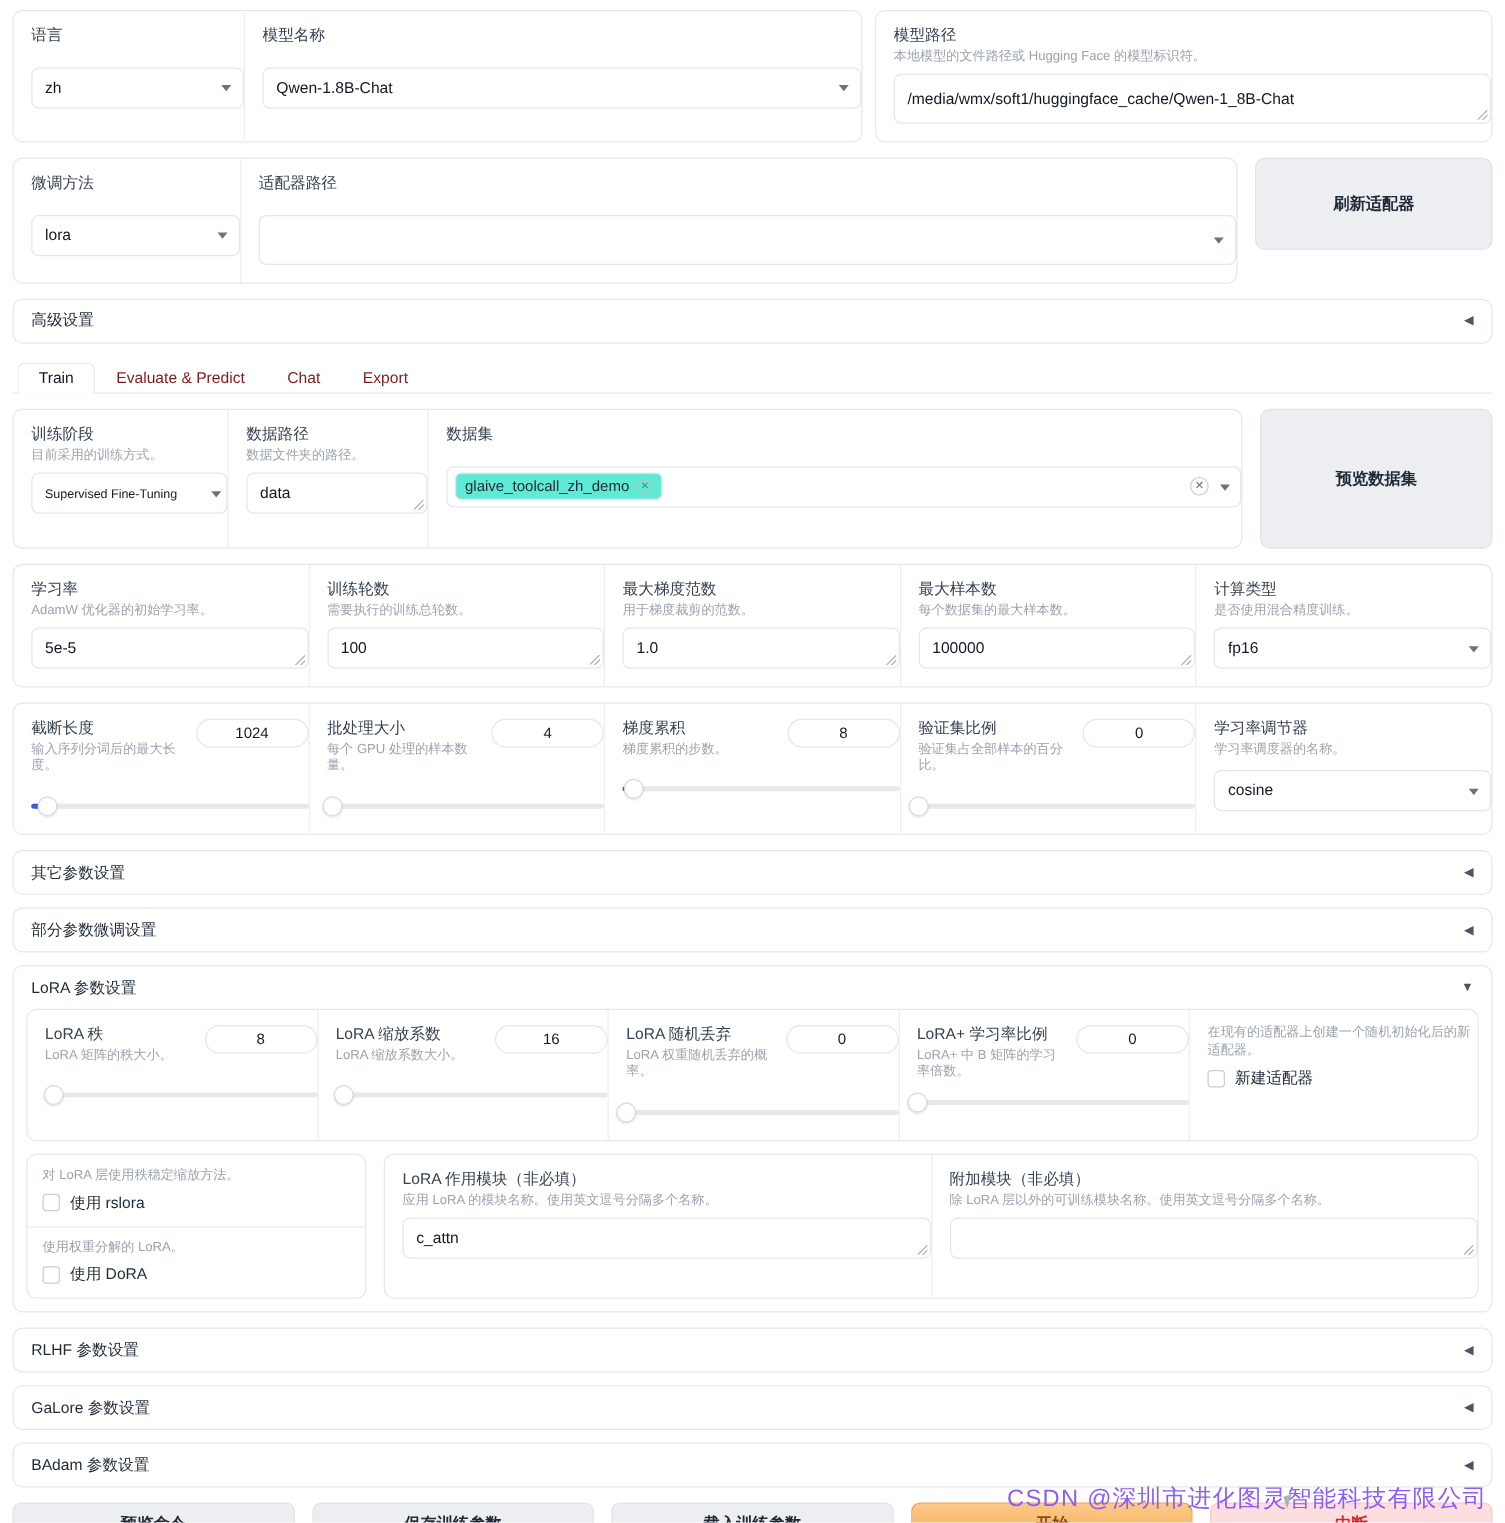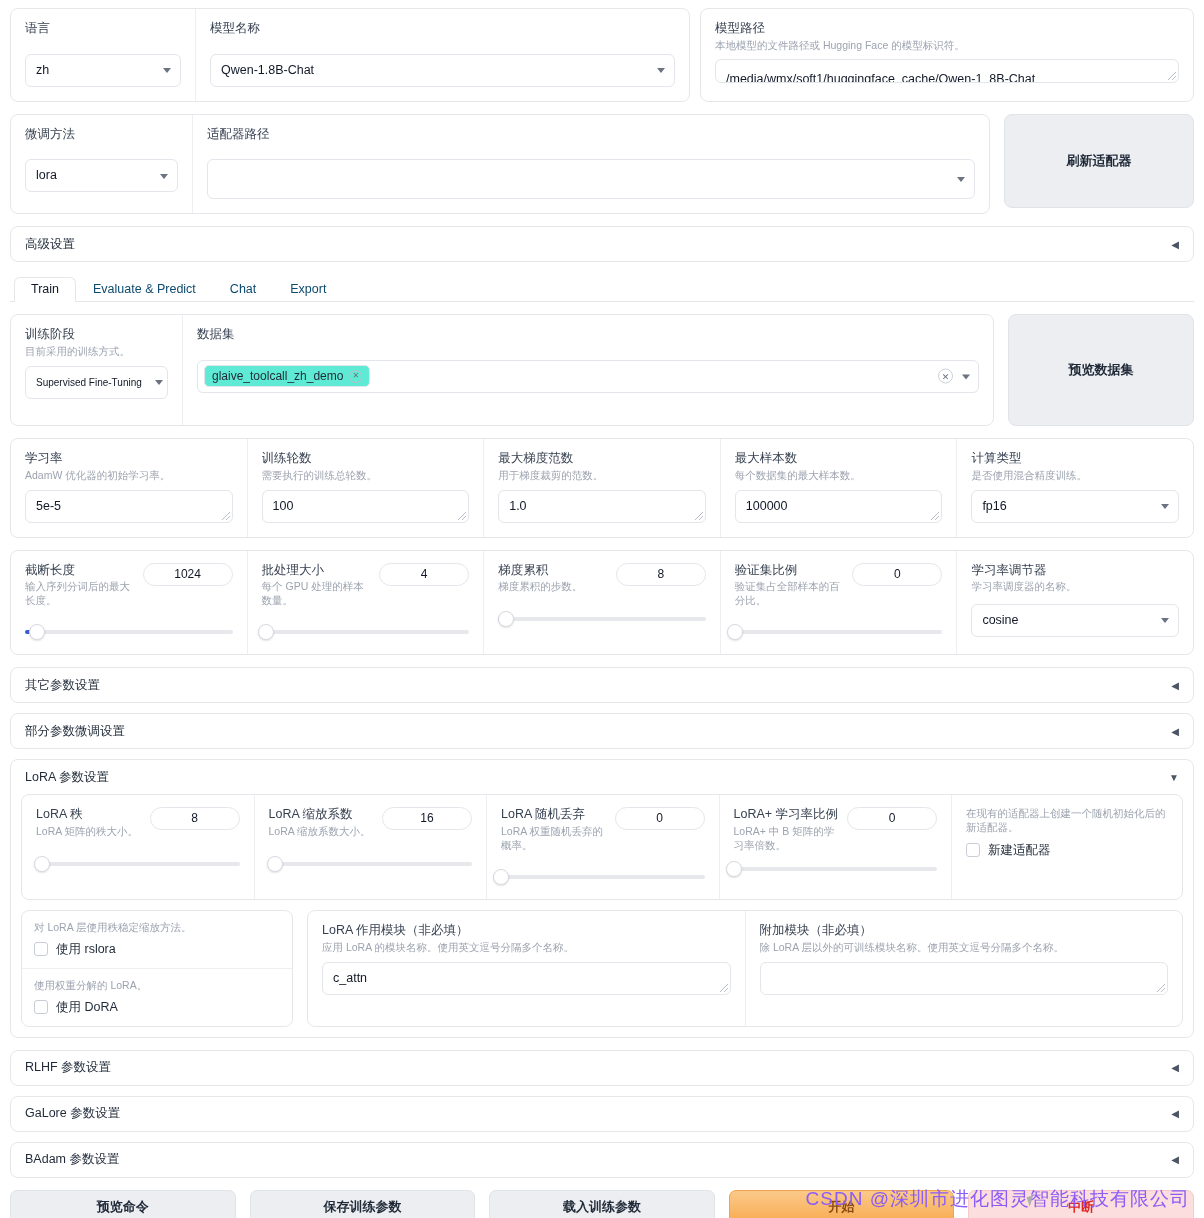--- a/index.html
+++ b/index.html
@@ -22,21 +22,21 @@
 
   
   .block {
     border: 1px solid #e5e7eb;
     border-radius: 8px;
     background: #fff;
     display: flex;
     align-items: stretch;
   }
   .cell {
-    padding: 12px 14px 14px 14px;
+    padding: 12px 0 14px 14px;
     border-right: 1px solid #eceef1;
     flex: 1 1 0;
     min-width: 0;
   }
   .cell:last-child { border-right: none; }
 
   .lbl {
     font-size: 12.5px;
     color: #374151;
     line-height: 1.25;
@@ -69,21 +69,21 @@
   }
   .inp.ta::after {
     content: "";
     position: absolute;
     right: 2px; bottom: 2px;
     width: 8px; height: 8px;
     background:
       linear-gradient(135deg, transparent 45%, #b9bec6 45%, #b9bec6 55%, transparent 55%),
       linear-gradient(135deg, transparent 70%, #b9bec6 70%, #b9bec6 80%, transparent 80%);
   }
-  .inp.tall { height: 24px; line-height: 38px; }
+  .inp.tall { height: 40px; line-height: 38px; }
 
   .sel {
     width: 100%;
     height: 33px;
     border: 1px solid #e3e6ea;
     border-radius: 6px;
     background: #fff;
     font-size: 12.5px;
     color: #111827;
     padding: 0 26px 0 10px;
@@ -135,21 +135,21 @@
   .tabs {
     display: flex;
     align-items: flex-end;
     gap: 0;
     border-bottom: 1px solid #e5e7eb;
     height: 28px;
     padding-left: 4px;
   }
   .tab {
     font-size: 12.5px;
-    color: #0c4a6e;
+    color: #7f1d1d;
     padding: 4px 16px 6px 16px;
     border: 1px solid transparent;
     border-bottom: none;
     border-radius: 6px 6px 0 0;
     position: relative;
     top: 1px;
     white-space: nowrap;
   }
   .tab.active {
     color: #111827;
@@ -351,21 +351,21 @@
       </div>
       <div class="cell">
         <div class="lbl">适配器路径</div>
         <div class="hint" style="height:8px;"></div>
         <div class="sel" style="height:40px;line-height:38px;">
           <span></span>
           <span class="caret"></span>
         </div>
       </div>
     </div>
-    <div class="btn-grey" style="flex:0 0 190px;height:94px;">刷新适配器</div>
+    <div class="btn-grey" style="flex:0 0 190px;height:74px;">刷新适配器</div>
   </div>
 
   <div class="acc mt12">
     <span>高级设置</span>
     <span class="arr">◀</span>
   </div>
 
   <div class="tabs mt12">
     <div class="tab active">Train</div>
     <div class="tab">Evaluate &amp; Predict</div>
@@ -375,20 +375,25 @@
 
   <div class="row" style="gap:14px;margin-top:12px;">
     <div class="block" style="flex:1 1 auto;">
       <div class="cell" style="flex:0 0 172px;">
         <div class="lbl">训练阶段</div>
         <div class="hint">目前采用的训练方式。</div>
         <div class="sel" style="padding-right:14px;">
           <span style="font-size:10px;">Supervised Fine-Tuning</span>
           <span class="caret" style="right:4px;"></span>
         </div>
+      </div>
+      <div class="cell" style="flex:0 0 160px;">
+        <div class="lbl">数据路径</div>
+        <div class="hint">数据文件夹的路径。</div>
+        <div class="inp ta">data</div>
       </div>
       <div class="cell">
         <div class="lbl">数据集</div>
         <div class="hint" style="height:8px;"></div>
         <div class="tagbox">
           <span class="tag">
             <span>glaive_toolcall_zh_demo</span>
             <span class="x">✕</span>
           </span>
           <span class="right">

